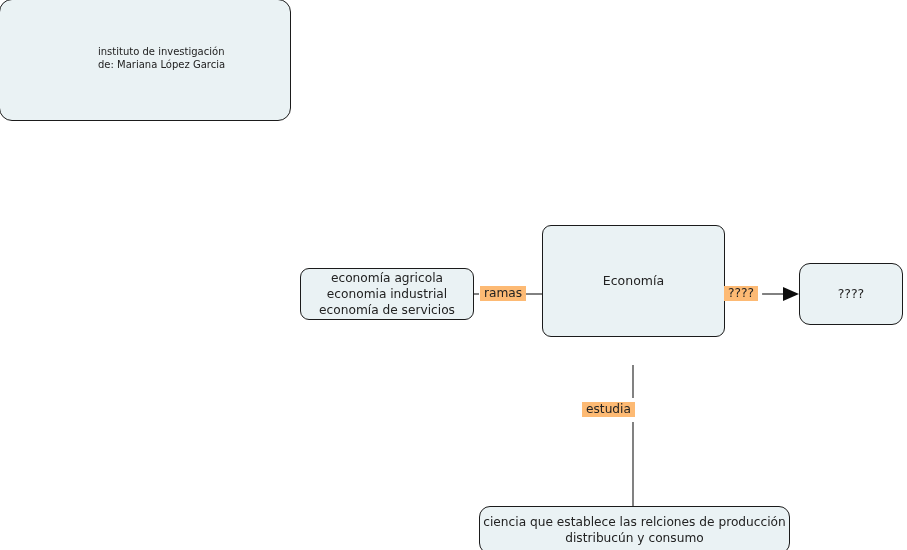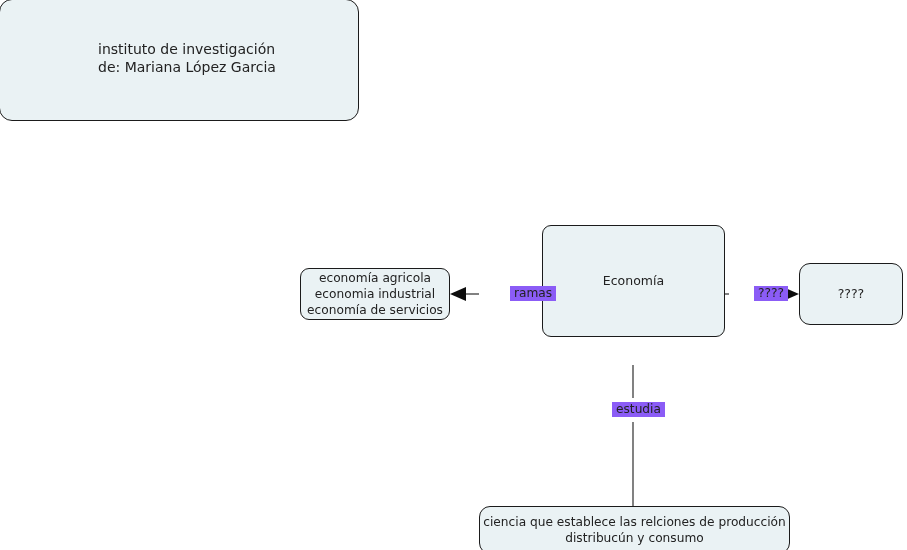--- a/index.html
+++ b/index.html
@@ -33,24 +33,24 @@
     color: #222222;
     line-height: 1.32;
     white-space: pre-line;
     z-index: 2;
   }
 
   
   .node--title {
     left: -1px;
     top: -1px;
-    width: 360px;
+    width: 292px;
     height: 122px;
     border-radius: 13px;
-    font-size: 14px;
+    font-size: 10px;
     text-align: left;
     justify-content: flex-start;
     padding-left: 98px;
     padding-bottom: 4px;
   }
 
   
   .node--center {
     left: 542px;
     top: 225px;
@@ -58,21 +58,21 @@
     height: 112px;
     border-radius: 9px;
     font-size: 12.5px;
     text-align: right;
   }
 
   
   .node--branches {
     left: 300px;
     top: 268px;
-    width: 150px;
+    width: 174px;
     height: 52px;
     border-radius: 9px;
     font-size: 12.2px;
   }
 
   
   .node--unknown {
     left: 799px;
     top: 263px;
     width: 104px;
@@ -109,26 +109,25 @@
   #links polygon {
     fill: #0d0d0d;
     stroke: none;
   }
 
   
   .edge-label {
     position: absolute;
     font-size: 12.2px;
     color: #222222;
-    background: #8b5cf6;
+    background: #fdba74;
     padding: 0 4px;
     white-space: nowrap;
     z-index: 3;
     line-height: 1.2;
-    margin-left: 30px;
   }
   .edge-label--ramas { left: 480px; top: 286px; }
   .edge-label--unknown { left: 724px; top: 286px; }
   .edge-label--estudia { left: 582px; top: 402px; }
 </style>
 </head>
 <body>
 
 <div id="canvas">
 

